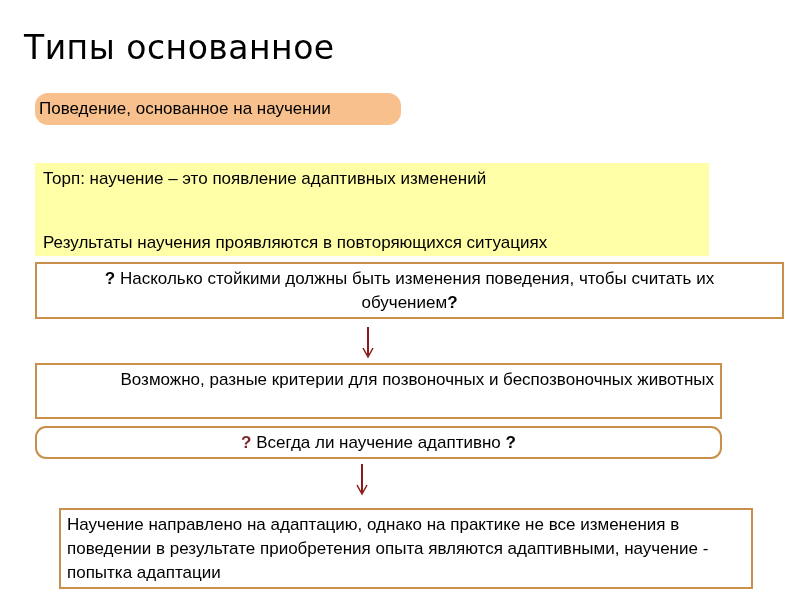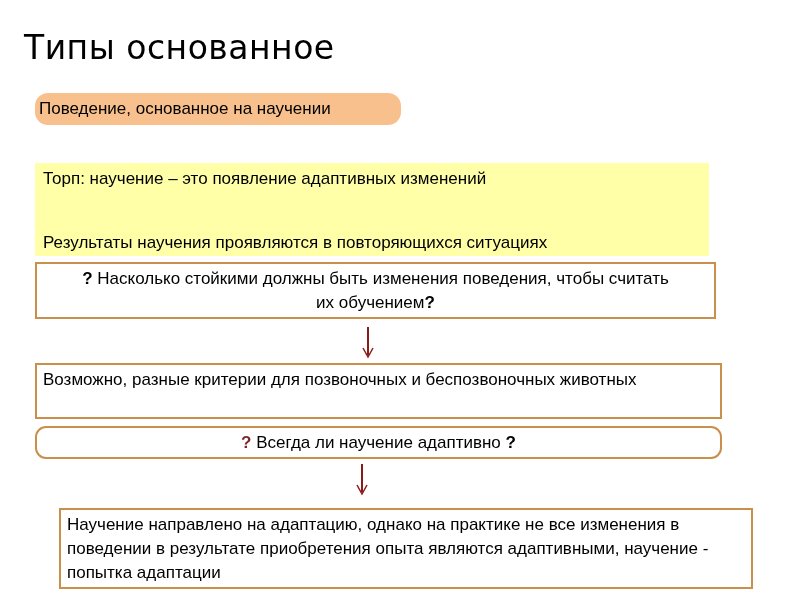--- a/index.html
+++ b/index.html
@@ -25,30 +25,30 @@
 </div>
 
 <div class="box yellow" style="left:35px; top:141px; width:674px; height:56px; padding:4px 8px;margin-top:22px;">
   <div>Торп: научение – это появление адаптивных изменений</div>
 </div>
 
 <div class="box yellow" style="left:35px; top:212px; width:674px; height:44px; padding:19px 8px;">
   <span>Результаты научения проявляются в повторяющихся ситуациях</span>
 </div>
 
-<div class="box outlined center" style="left:35px; top:262px; width:681px; height:57px; padding:3px 40px;">
+<div class="box outlined center" style="left:35px; top:262px; width:749px; height:57px; padding:3px 40px;">
   <span class="q-bold">?</span><span> Насколько стойкими должны быть изменения поведения, чтобы считать их обучением</span><span class="q-bold">?</span>
 </div>
 
 <svg class="arrow" style="left:361px; top:327px; height:32px;" viewBox="0 0 14 32">
   <line x1="7" y1="0" x2="7" y2="28" stroke="#8b1a1a" stroke-width="2"></line>
   <polyline points="2,21 7,30 12,21" fill="none" stroke="#8b1a1a" stroke-width="1.5"></polyline>
 </svg>
 
-<div class="box outlined" style="left:35px; top:363px; width:687px; height:56px; padding:3px 6px;">
+<div class="box outlined" style="left:35px; top:363px; width:687px; height:56px; padding:3px 6px;text-align:right;">
   <span>Возможно, разные критерии для позвоночных и беспозвоночных животных</span>
 </div>
 
 <div class="box outlined center" style="left:35px; top:426px; width:687px; height:33px; padding:3px 6px;border-radius:11px;">
   <span class="q-dark">?</span><span> Всегда ли научение адаптивно </span><span class="q-bold">?</span>
 </div>
 
 <svg class="arrow" style="left:355px; top:464px; height:32px;" viewBox="0 0 14 32">
   <line x1="7" y1="0" x2="7" y2="28" stroke="#8b1a1a" stroke-width="2"></line>
   <polyline points="2,21 7,30 12,21" fill="none" stroke="#8b1a1a" stroke-width="1.5"></polyline>

